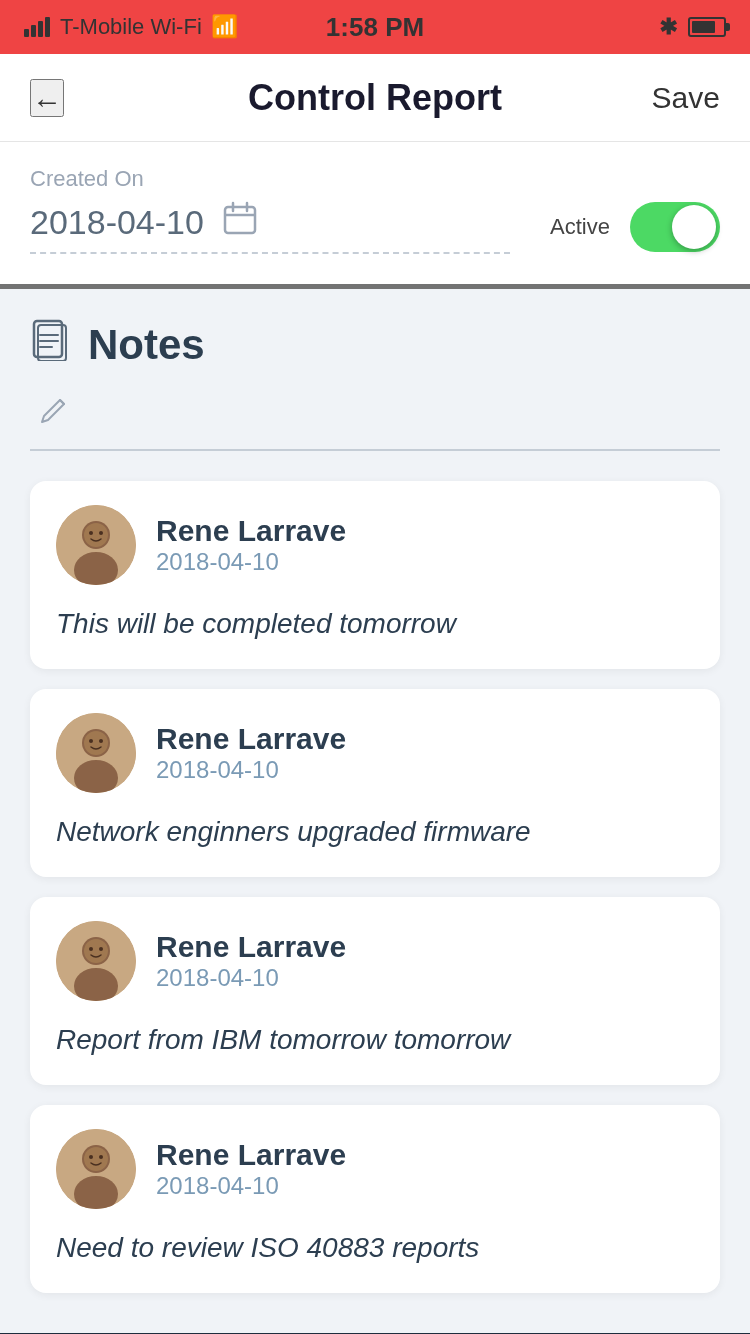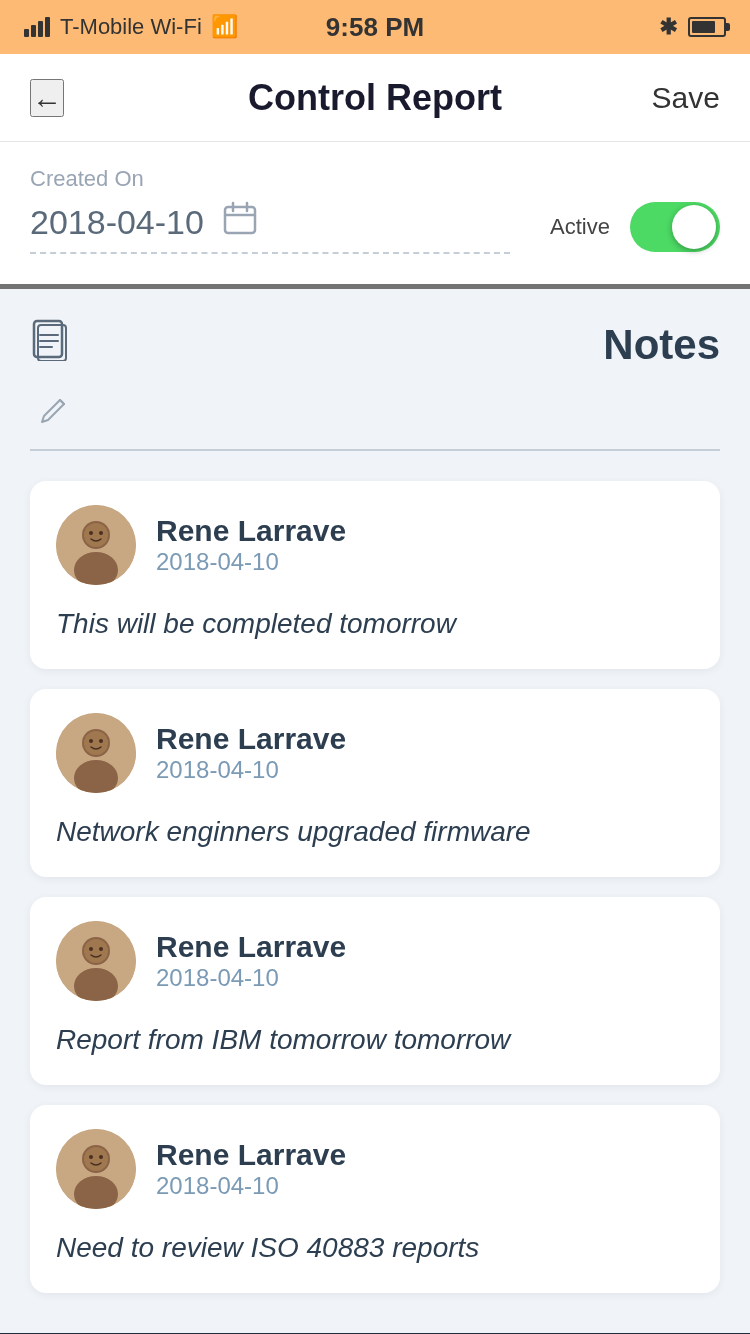--- a/index.html
+++ b/index.html
@@ -8,21 +8,21 @@
       width: 750px;
       min-height: 1334px;
       font-family: -apple-system, BlinkMacSystemFont, 'Helvetica Neue', Arial, sans-serif;
       background: #f0f3f7;
       display: flex;
       flex-direction: column;
     }
 
     
     .status-bar {
-      background: #fdba74;
+      background: #ef4444;
       height: 54px;
       display: flex;
       align-items: center;
       justify-content: space-between;
       padding: 0 24px;
       font-size: 26px;
       font-weight: 600;
     }
     .status-left {
       display: flex;
@@ -171,21 +171,20 @@
     
     .notes-section {
       background: #f0f3f7;
       padding: 30px 30px 20px 30px;
     }
     .notes-header {
       display: flex;
       align-items: center;
       gap: 16px;
       margin-bottom: 24px;
-      justify-content: space-between;
     }
     .notes-icon {
       font-size: 38px;
       color: #5a6a7a;
     }
     .notes-title {
       font-size: 42px;
       font-weight: 700;
       color: #2c3e50;
     }
@@ -281,21 +280,21 @@
   <div class="status-left">
     <div class="signal-bars">
       <span style="height:8px"></span>
       <span style="height:12px"></span>
       <span style="height:16px"></span>
       <span style="height:20px"></span>
     </div>
     <span style="font-size:22px;font-weight:500;color:#333;">T-Mobile Wi-Fi</span>
     <span style="font-size:22px;">📶</span>
   </div>
-  <span style="font-size:26px;font-weight:600;color:#333;position:absolute;left:50%;transform:translateX(-50%);">9:58 PM</span>
+  <span style="font-size:26px;font-weight:600;color:#333;position:absolute;left:50%;transform:translateX(-50%);">1:58 PM</span>
   <div class="status-right">
     <span style="font-size:22px;color:#333;">✱</span>
     <div class="battery-icon">
       <div class="battery-fill"></div>
     </div>
   </div>
 </div>
 
 <div class="nav-bar">
   <button class="nav-back">←</button>

